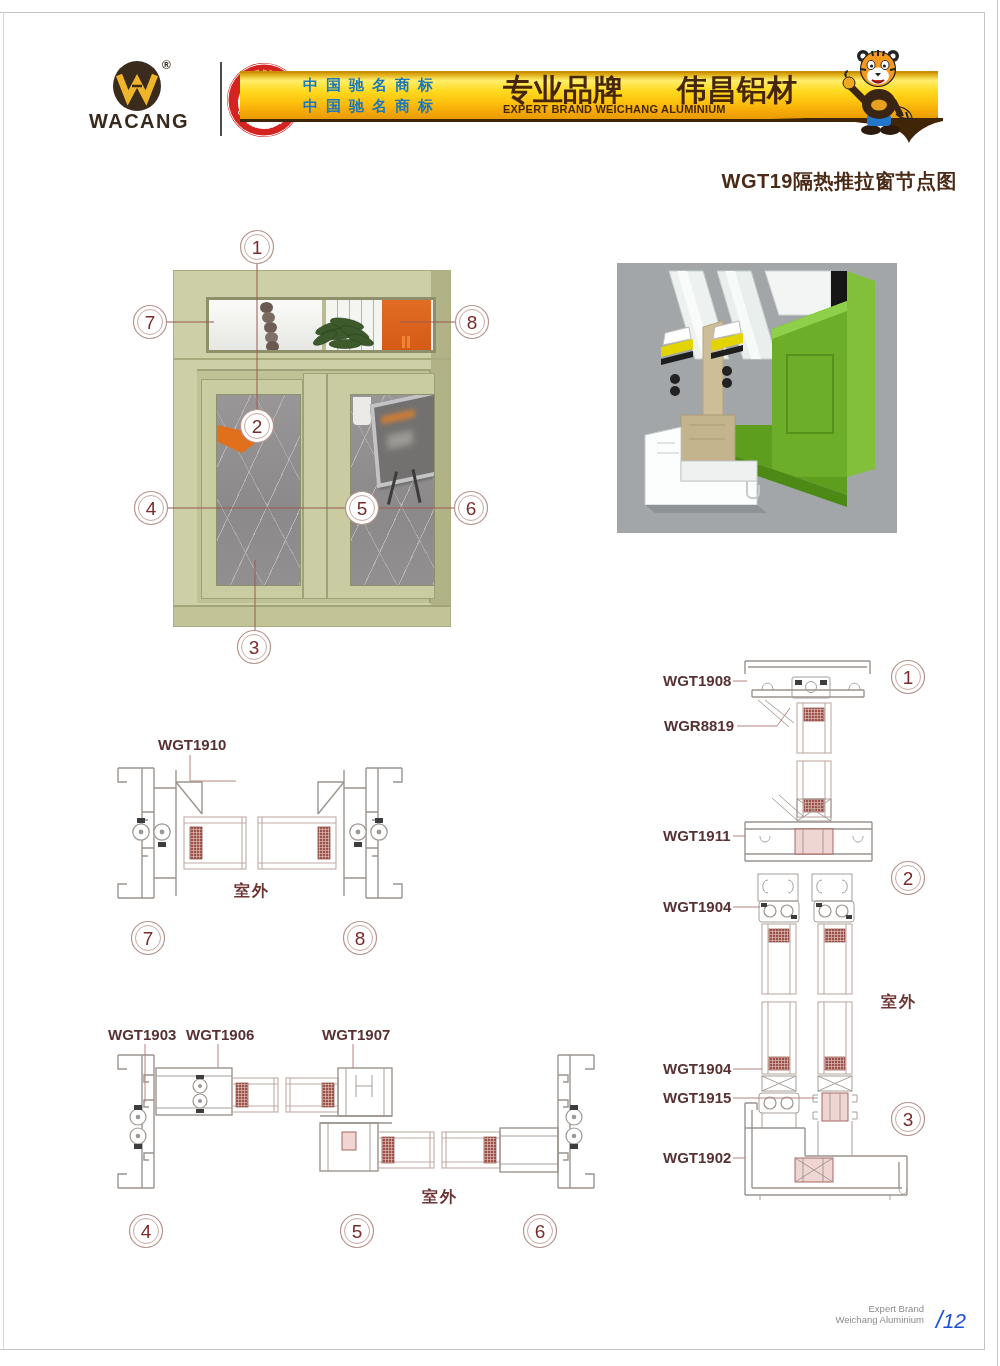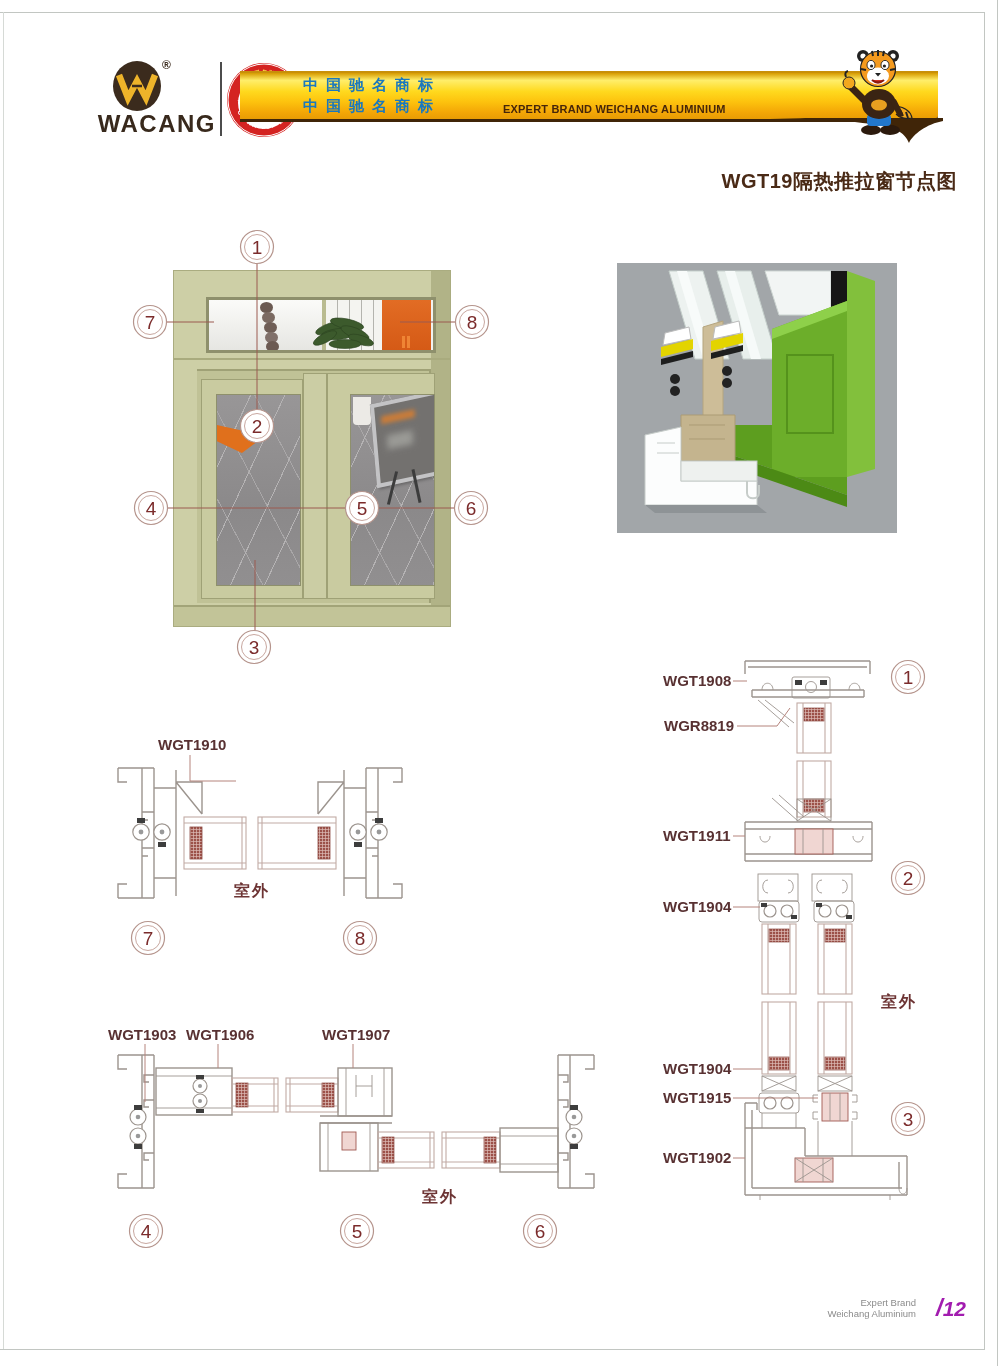--- a/index.html
+++ b/index.html
@@ -4,21 +4,21 @@
 <style>
   html,body{margin:0;padding:0;}
   body{width:1000px;height:1366px;position:relative;background:#ffffff;overflow:hidden;
        font-family:"Liberation Sans",sans-serif;}
   .abs{position:absolute;}
   
   .bl{position:absolute;background:#c2c6c2;}
   
   .logo-svg{left:112px;top:60px;width:50px;height:52px;}
   .reg{left:162px;top:58px;font-size:12px;color:#3b2b1d;font-weight:bold;}
-  .logo-text{left:62px;top:110px;width:154px;text-align:right;font-size:24px;font-weight:bold;
+  .logo-text{left:62px;top:110px;width:154px;text-align:center;font-size:20px;font-weight:bold;
              letter-spacing:1.5px;color:#38291c;}
   .divider{left:220px;top:62px;width:2px;height:74px;background:#4c4c4c;}
   .banner{left:240px;top:71px;width:698px;height:46px;
           background:linear-gradient(180deg,#d69a00 0%,#ffee6a 16%,#ffd91e 40%,#fdc30e 62%,#f3a606 86%,#e89c04 100%);
           border-top:2px solid #c8900a;border-bottom:3px solid #402508;border-radius:0 0 6px 0;}
   .banner .cn{position:absolute;left:63px;color:#1a78be;font-size:15px;font-weight:bold;letter-spacing:8px;white-space:nowrap;}
   .cn1{top:3px;} .cn2{top:24px;}
   .brand-cn{position:absolute;left:263px;top:-3px;font-size:30px;font-weight:bold;color:#46260a;white-space:nowrap;display:flex;gap:54px;}
   .brand-en{position:absolute;left:263px;top:30px;font-size:11px;font-weight:bold;color:#46260a;letter-spacing:0.2px;white-space:nowrap;}
   .swoosh{left:770px;top:117px;width:175px;height:30px;}
@@ -70,23 +70,23 @@
   .lead{stroke:#b5847c;stroke-width:1;fill:none;}
   .wlead{stroke:#9b5a50;stroke-width:1;fill:none;}
   .lbl{fill:#583132;font-size:15px;font-weight:bold;}
   .out{fill:#6d3434;font-size:16px;font-weight:bold;letter-spacing:2px;}
   .co-outer{fill:#fff;stroke:#b5948c;stroke-width:1.2;}
   .co-inner{fill:none;stroke:#c8a79f;stroke-width:1;}
   .co-num{fill:#7b2b2b;font-size:19px;text-anchor:middle;font-weight:500;}
   .roller{fill:#fff;stroke:#9c948e;stroke-width:1.2;}
   svg text{font-family:"Liberation Sans",sans-serif;}
   
-  .footer{left:770px;top:1294px;width:196px;display:flex;align-items:center;justify-content:flex-end;gap:20px;}
+  .footer{left:770px;top:1294px;width:196px;display:flex;align-items:center;justify-content:flex-end;gap:12px;}
   .f-gray{font-size:9.5px;line-height:11px;color:#8b8b8b;text-align:right;}
-  .f-blue{font-size:21px;font-weight:bold;font-style:italic;color:#a21caf;white-space:nowrap;}
+  .f-blue{font-size:21px;font-weight:normal;font-style:italic;color:#1d4ed8;white-space:nowrap;margin-top:12px;}
   .f-blue .sl{font-size:24px;}
 </style>
 </head>
 <body>
 
 <div class="bl" style="left:0;top:12px;width:985px;height:1px;"></div>
 <div class="bl" style="left:3px;top:12px;width:1px;height:1337px;background:#d6dad6;"></div>
 <div class="bl" style="left:984px;top:12px;width:1px;height:1338px;"></div>
 <div class="bl" style="left:0;top:1349px;width:985px;height:1px;"></div>
 <div class="bl" style="left:997px;top:0;width:1px;height:1366px;"></div>
@@ -115,20 +115,24 @@
     <circle cx="44" cy="31" r="1.6" fill="#d42321"></circle>
   </g>
   <text x="38" y="59" font-size="4.5" fill="#8a8a8a" text-anchor="middle">2007.9-2012.9</text>
   <text x="11" y="43" font-size="6" fill="#ffffff">★</text>
   <text x="59" y="43" font-size="6" fill="#ffffff">★</text>
 </svg>
 
 <div class="abs banner">
   <div class="cn cn1">中国驰名商标</div>
   <div class="cn cn2">中国驰名商标</div>
+  <div class="brand-cn">
+    <span>专业品牌</span>
+    <span>伟昌铝材</span>
+  </div>
   <div class="brand-en">EXPERT BRAND WEICHANG ALUMINIUM</div>
 </div>
 <svg class="abs swoosh" viewBox="0 0 175 30">
   <path d="M0,1 C55,2 108,5 126,13 C133,16 137,21 139,26 C143,17 157,7 173,4 L173,1 Z" fill="#402508"></path>
 </svg>
 
 <svg class="abs tiger" viewBox="0 0 80 92">
   <path d="M58,62 q14,2 16,12 q-10,2 -16,-4" fill="#f2a81e" stroke="#222" stroke-width="1.2"></path>
   <path d="M62,66 l3,6 M68,68 l2,6" stroke="#222" stroke-width="2"></path>
   <ellipse cx="33" cy="86" rx="10" ry="5" fill="#2c1a0d"></ellipse>

